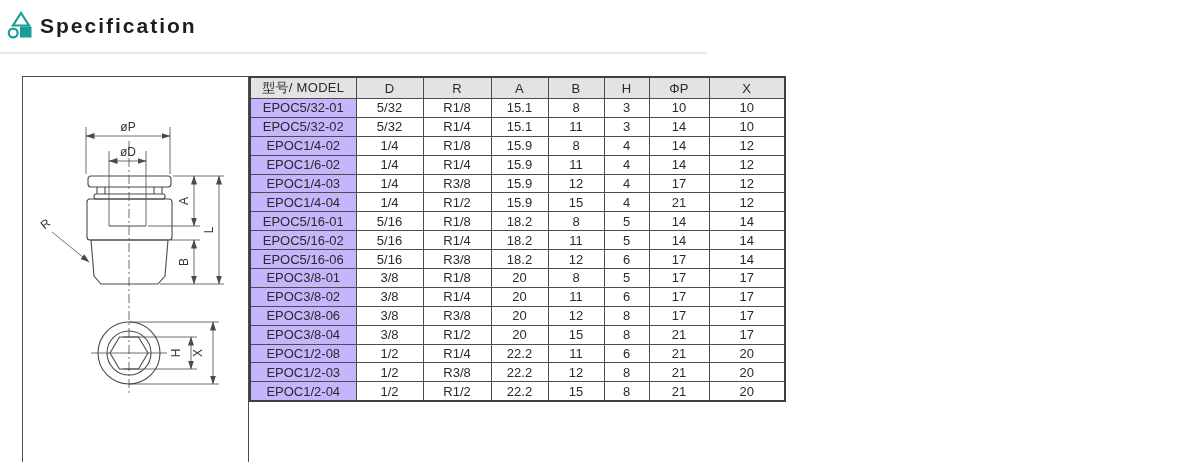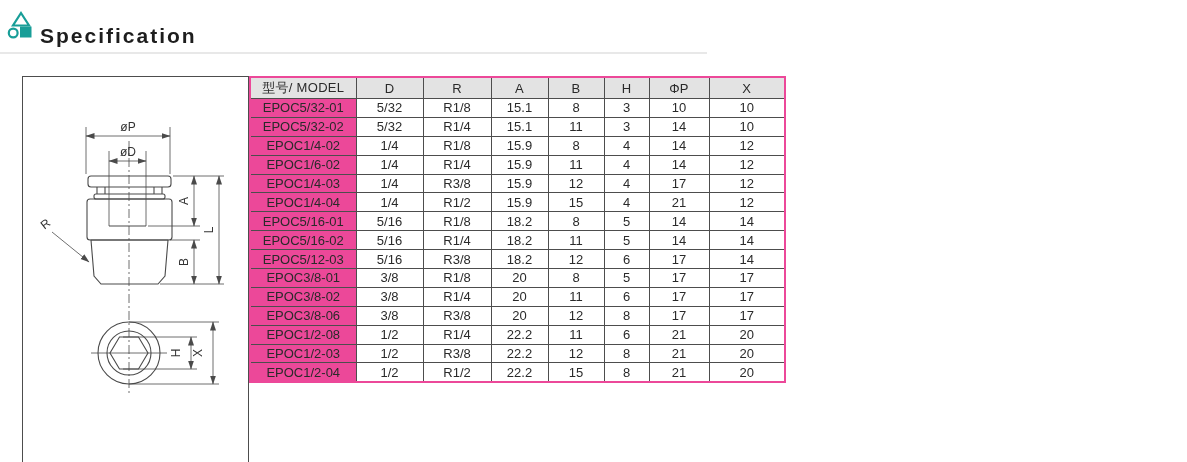--- a/index.html
+++ b/index.html
@@ -3,47 +3,47 @@
 <meta charset="utf-8">
 <style>
   html,body{margin:0;padding:0;}
   body{
     width:1187px;height:462px;position:relative;background:#ffffff;
     font-family:"Liberation Sans", sans-serif;color:#2e2e2e;overflow:hidden;
   }
   
   .hdr-logo{position:absolute;left:6px;top:10px;width:30px;height:30px;}
   .hdr-title{
-    position:absolute;left:40px;top:24px;font-size:21px;font-weight:700;
+    position:absolute;left:40px;top:14px;font-size:21px;font-weight:700;
     letter-spacing:2px;color:#1d1d1d;white-space:nowrap;
   }
   .hdr-divider{position:absolute;left:0;top:52px;width:707px;height:2px;background:#e8e8e8;}
   
   .draw-box{
     position:absolute;left:22px;top:76px;width:227px;height:449px;
     border:1px solid #4d4d4d;box-sizing:border-box;background:#ffffff;
   }
   .draw-box svg{display:block;}
   .dline{stroke:#4a4a4a;stroke-width:1.1;fill:none;}
   .xline{stroke:#4a4a4a;stroke-width:0.8;fill:none;}
   .cl{stroke:#4a4a4a;stroke-width:0.8;fill:none;stroke-dasharray:9 3 2 3;}
   .dimtxt{font-family:"Liberation Sans",sans-serif;font-size:12px;fill:#333;}
   
   .spec-table-wrap{position:absolute;left:249px;top:76px;}
   table.spec{
     border-collapse:collapse;table-layout:fixed;width:535px;
-    border:2px solid #ec4899;background:#ffffff;
+    border:2px solid #404040;background:#ffffff;
   }
   table.spec th,table.spec td{
     border:1px solid #4d4d4d;text-align:center;vertical-align:middle;
     font-size:13px;padding:0 3px;overflow:hidden;white-space:nowrap;
   }
   table.spec th{height:20px;font-weight:400;background:#e3e3e3;color:#2a2a2a;letter-spacing:0.3px;}
   table.spec td{height:17.9px;color:#2a2a2a;}
-  table.spec td:first-child{background:#ec4899;margin-top:46px;}
+  table.spec td:first-child{background:#c4b5fd;margin-top:46px;}
 </style>
 </head>
 <body>
 
 <div class="hdr-logo">
   <svg width="30" height="30" viewBox="0 0 30 30">
     <path d="M15 3 L23 15.5 L7 15.5 Z" fill="none" stroke="#189e98" stroke-width="2.2"></path>
     <circle cx="7.2" cy="23" r="4.4" fill="none" stroke="#189e98" stroke-width="2.2"></circle>
     <rect x="14" y="16.5" width="11.5" height="11" fill="#189e98"></rect>
   </svg>
@@ -218,21 +218,21 @@
           <td>EPOC5/16-02</td>
           <td>5/16</td>
           <td>R1/4</td>
           <td>18.2</td>
           <td>11</td>
           <td>5</td>
           <td>14</td>
           <td>14</td>
         </tr>
         <tr>
-          <td>EPOC5/12-03</td>
+          <td>EPOC5/16-06</td>
           <td>5/16</td>
           <td>R3/8</td>
           <td>18.2</td>
           <td>12</td>
           <td>6</td>
           <td>17</td>
           <td>14</td>
         </tr>
         <tr>
           <td>EPOC3/8-01</td>
@@ -255,20 +255,30 @@
           <td>17</td>
         </tr>
         <tr>
           <td>EPOC3/8-06</td>
           <td>3/8</td>
           <td>R3/8</td>
           <td>20</td>
           <td>12</td>
           <td>8</td>
           <td>17</td>
+          <td>17</td>
+        </tr>
+        <tr>
+          <td>EPOC3/8-04</td>
+          <td>3/8</td>
+          <td>R1/2</td>
+          <td>20</td>
+          <td>15</td>
+          <td>8</td>
+          <td>21</td>
           <td>17</td>
         </tr>
         <tr>
           <td>EPOC1/2-08</td>
           <td>1/2</td>
           <td>R1/4</td>
           <td>22.2</td>
           <td>11</td>
           <td>6</td>
           <td>21</td>

